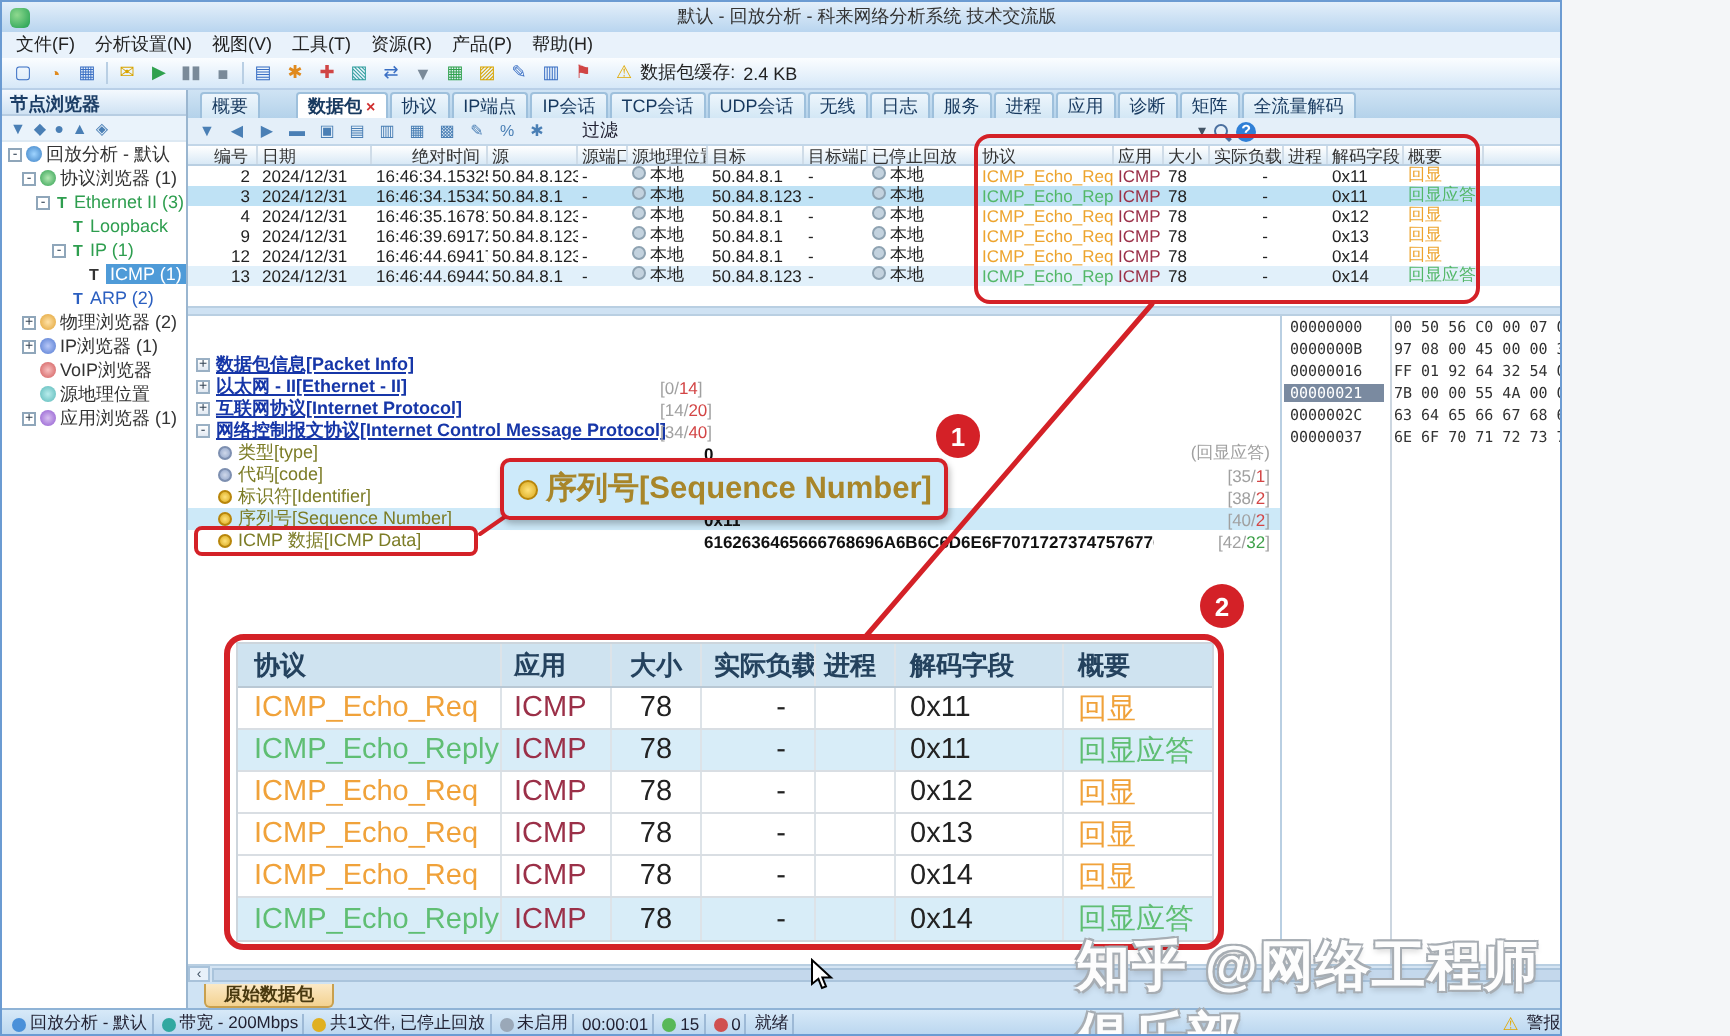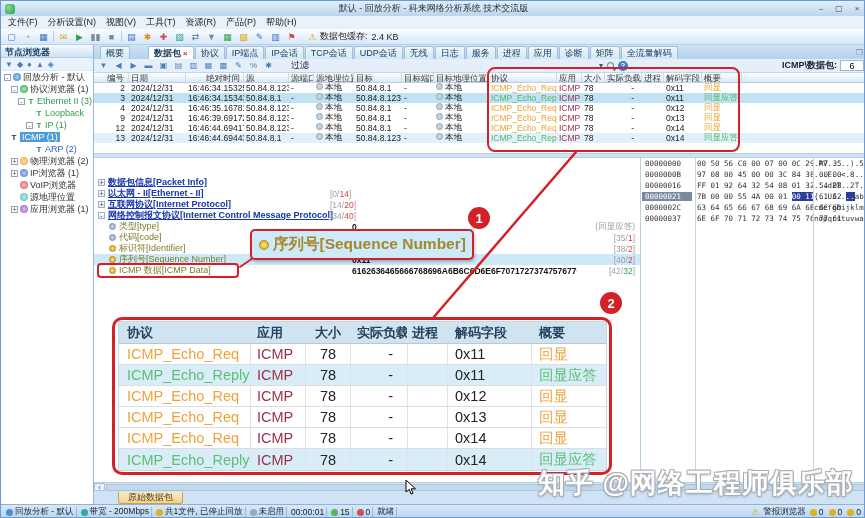--- a/index.html
+++ b/index.html
@@ -1,17 +1,17 @@
 <!DOCTYPE html>
 <html><head>
 <meta charset="utf-8">
 <style>
   html,body{margin:0;padding:0;background:#f4f6f8;}
   *{box-sizing:border-box;}
-  .screen{position:relative;width:865px;height:518px;background:#fff;border:1px solid #6b9bd2;
+  .screen{position:relative;width:781px;height:518px;background:#fff;border:1px solid #6b9bd2;
     font-family:"Liberation Sans","DejaVu Sans",sans-serif;font-size:9px;overflow:hidden;}
   
   .titlebar{position:absolute;left:0;top:0;width:865px;height:15px;
     background:linear-gradient(#e3effa,#b9d5ef);display:flex;align-items:center;}
   .app-ico{width:10px;height:10px;margin:0 4px;border-radius:3px;
     background:radial-gradient(circle at 35% 35%,#8fd98f,#1f9e4f);flex:none;}
   .title{position:absolute;left:0;right:0;text-align:center;color:#333;font-size:9px;}
   .win-btns{margin-left:auto;display:flex;z-index:2;}
   .win-btn{width:18px;height:13px;display:flex;align-items:center;justify-content:center;
     color:#444;font-size:8px;}
@@ -34,21 +34,21 @@
   
   .sidebar{position:absolute;left:0;top:44px;width:93px;height:459px;background:#fff;
     border-right:1px solid #9ab6d0;}
   .sb-header{height:13px;background:linear-gradient(#f4f9fe,#cfe2f3);border-bottom:1px solid #b7cde2;
     color:#1c3e66;font-weight:bold;padding:1px 4px;}
   .sb-tools{height:13px;display:flex;gap:4px;padding:1px 4px;background:#eaf3fb;
     border-bottom:1px solid #dde9f3;align-items:center;}
   .sbt{font-size:8px;color:#4a7fb5;}
   .trow{height:12px;display:flex;align-items:center;color:#333;white-space:nowrap;}
   .ind0{padding-left:3px}.ind1{padding-left:10px}.ind2{padding-left:17px}
-  .ind3{padding-left:25px}.ind4{}
+  .ind3{padding-left:25px}.ind4{padding-left:33px}
   .exp{width:7px;height:7px;border:1px solid #8fa6ba;background:#fff;font-size:7px;line-height:5px;
     text-align:center;color:#345;margin-right:2px;flex:none;}
   .exp:empty{visibility:hidden;}
   .tico{width:8px;height:8px;margin-right:2px;border-radius:50%;flex:none;
     display:flex;align-items:center;justify-content:center;}
   .ico-replay{background:radial-gradient(#9fd4ff,#3a7fc4);}
   .ico-proto{background:radial-gradient(#b2e8b2,#2e9e4f);}
   .ico-phys{background:radial-gradient(#ffe2a8,#e0a030);}
   .ico-ip{background:radial-gradient(#b8c8f8,#5078d0);}
   .ico-voip{background:radial-gradient(#f8c0c0,#d05858);}
@@ -142,23 +142,23 @@
   .hasc{padding-left:6px;white-space:pre;}
   .bsel{background:#2c3e9b;color:#fff;}
   
   .hscroll{position:absolute;left:93px;top:481px;width:772px;height:9px;
     background:#d4e4f3;border-top:1px solid #b9cfe2;display:flex;align-items:center;}
   .hs-btn{width:11px;height:8px;background:#e8f1fa;border:1px solid #a8c2da;font-size:7px;
     display:flex;align-items:center;justify-content:center;color:#456;}
   .hs-track{flex:1;height:7px;margin:0 1px;background:#c4d8ec;border:1px solid #aac4dc;}
   .rawtab-row{position:absolute;left:93px;top:490px;width:772px;height:13px;background:#cfe3f4;
     display:flex;align-items:center;}
-  .rawtab{margin-left:24px;height:12px;padding:0 9px;display:flex;align-items:center;
+  .rawtab{margin-left:8px;height:12px;padding:0 9px;display:flex;align-items:center;
     background:linear-gradient(#fbe9c6,#f3d291);border:1px solid #c9a04e;border-top:none;
-    border-radius:0 0 3px 3px;font-weight:normal;color:#4a3a10;}
+    border-radius:0 0 3px 3px;font-weight:bold;color:#4a3a10;}
   
   .statusbar{position:absolute;left:0;top:503px;width:865px;height:15px;
     background:linear-gradient(#d7e9f8,#b7d4ee);border-top:1px solid #8fb3d6;
     display:flex;align-items:center;gap:4px;padding:0 5px;font-size:8.5px;color:#223;}
   .st-item{display:flex;align-items:center;gap:2px;}
   .st-sep{width:1px;height:10px;background:#9db9d6;}
   .st-ico{width:7px;height:7px;border-radius:50%;flex:none;}
   .d-blue{background:#4a90d9}.d-teal{background:#31a8a0}.d-gold{background:#e0b020}
   .d-grey{background:#9aa8b8}.d-green{background:#58b858}.d-red{background:#d05050}
   .alerts{margin-left:auto;display:flex;align-items:center;gap:4px;}
@@ -460,21 +460,21 @@
   <div class="packet-list">
     <div class="phead">
       <span class="ph c0">编号</span>
       <span class="ph c1">日期</span>
       <span class="ph c2">绝对时间</span>
       <span class="ph c3">源</span>
       <span class="ph c4">源端口</span>
       <span class="ph c5">源地理位置</span>
       <span class="ph c6">目标</span>
       <span class="ph c7">目标端口</span>
-      <span class="ph c8">目标地理位置</span>
+      <span class="ph c8">已停止回放</span>
       <span class="ph c9">协议</span>
       <span class="ph c10">应用</span>
       <span class="ph c11">大小</span>
       <span class="ph c12">实际负载</span>
       <span class="ph c13">进程</span>
       <span class="ph c14">解码字段</span>
       <span class="ph c15">概要</span>
       <span class="ph cfill"></span>
     </div>
     <div>

